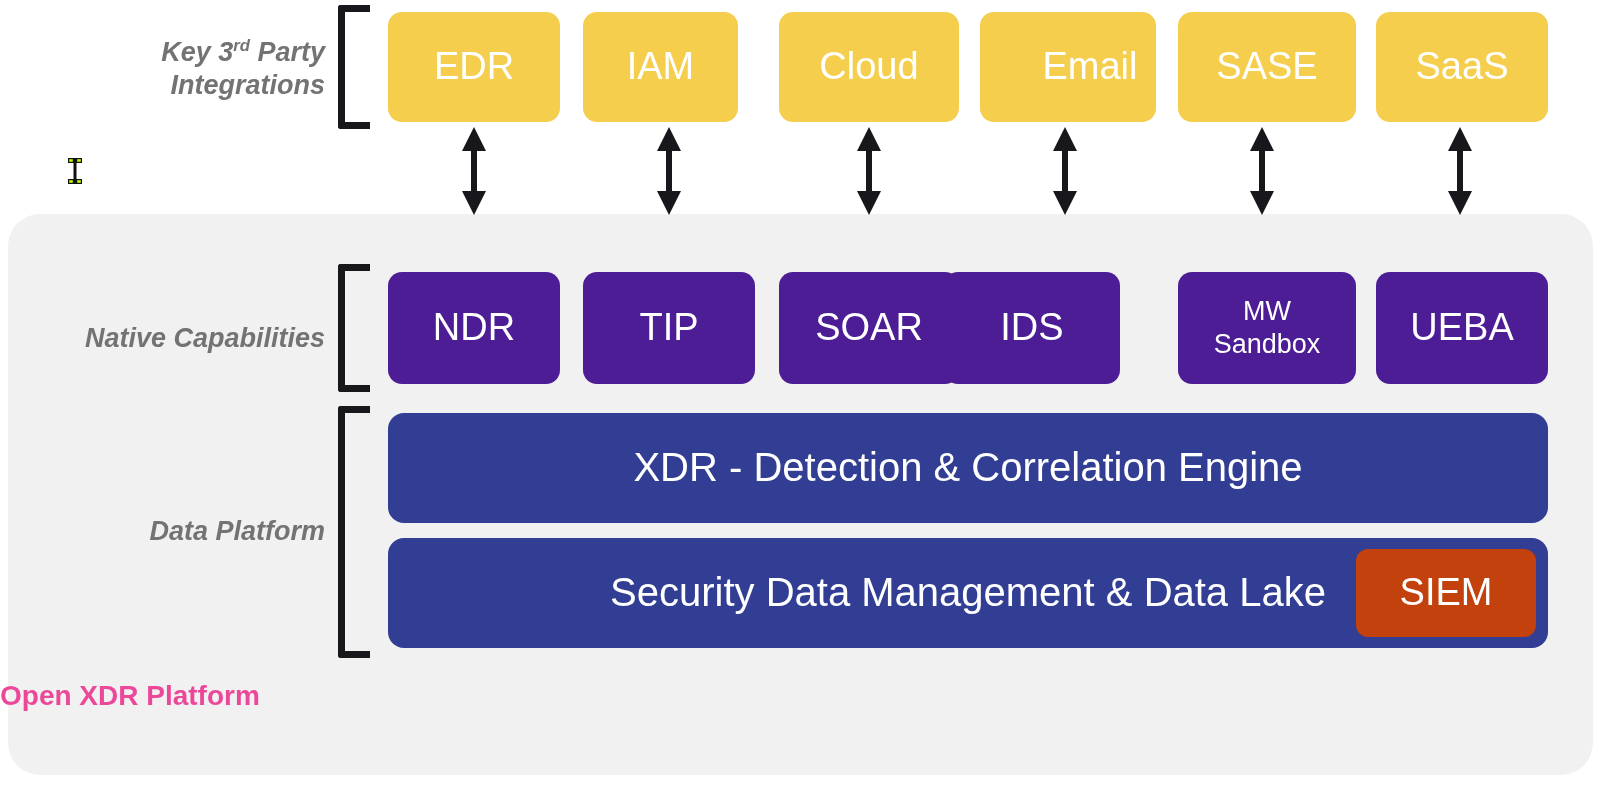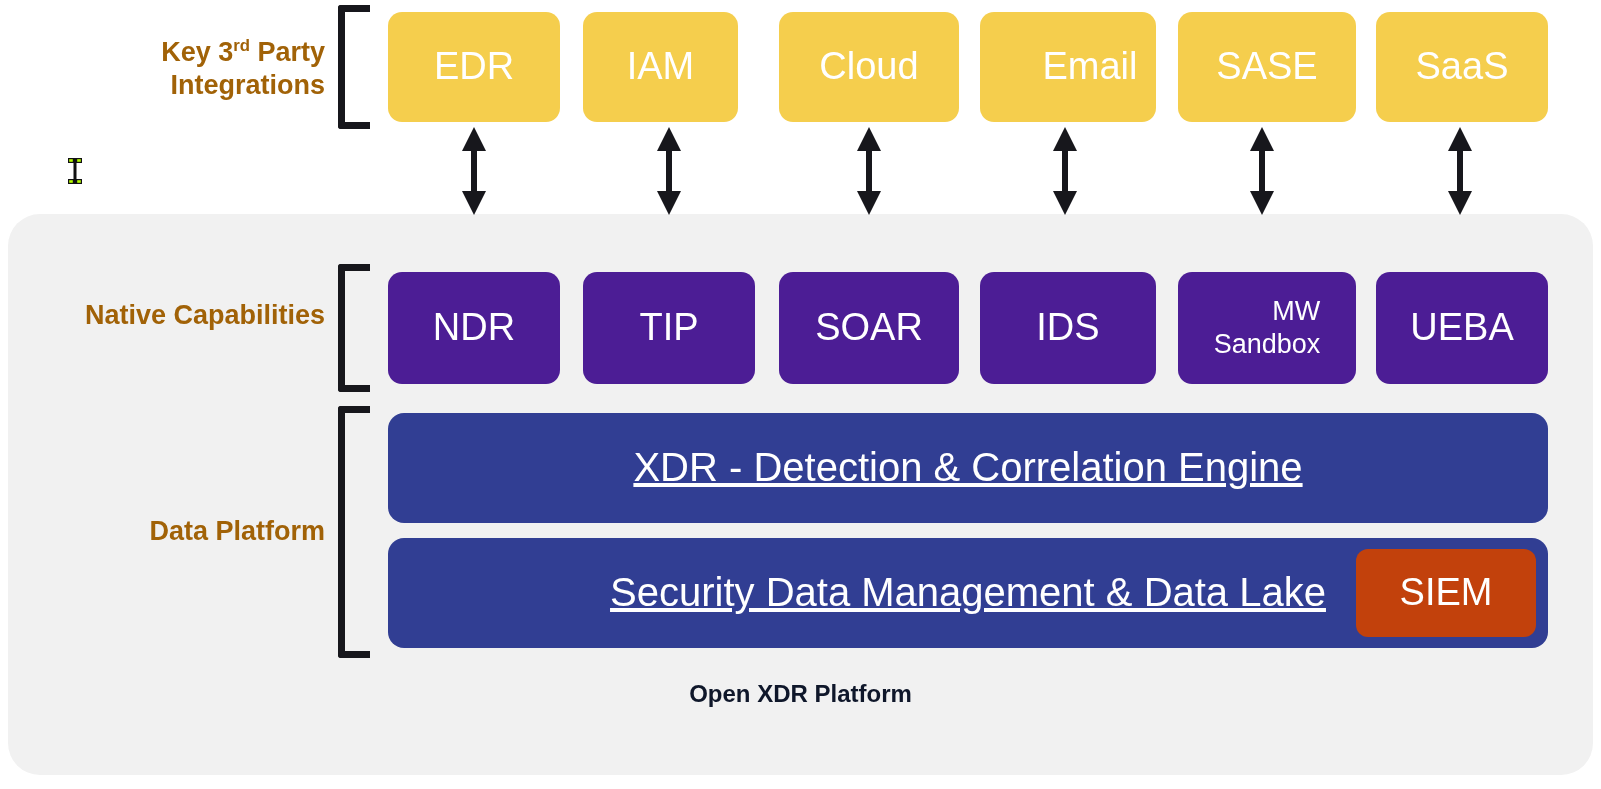--- a/index.html
+++ b/index.html
@@ -28,29 +28,29 @@
     background: #f1f1f1;
     border-radius: 32px;
   }
 
   
   .box {
     position: absolute;
     display: flex;
     align-items: center;
     justify-content: center;
-    text-align: right;
+    text-align: center;
     color: #ffffff;
     border-radius: 14px;
     box-sizing: border-box;
     line-height: 1.08;
   }
   .box-yellow { background: #f5ce4d; }
   .box-red    { background: #4c1d95; }
-  .box-blue   { background: #313e93; border-radius: 16px; text-decoration: underline; }
+  .box-blue   { background: #313e93; border-radius: 16px; }
 
   .integration-box { top: 12px; height: 110px; font-size: 38px; }
   .capability-box  { top: 272px; height: 112px; font-size: 38px; }
   .capability-box.two-line { font-size: 27px; line-height: 1.24; }
 
   
   .platform-bar {
     position: absolute;
     left: 388px;
     width: 1160px;
@@ -72,28 +72,29 @@
     display: flex;
     align-items: center;
     justify-content: center;
     color: #ffffff;
     font-size: 38px;
   }
 
   
   .row-label {
     position: absolute;
-    color: #a16207;
+    color: #737373;
     font-weight: bold;
     text-align: right;
     line-height: 1.22;
     font-size: 27px;
+    font-style: italic;
   }
   .label-integrations { left: 40px; top: 36px;  width: 285px; }
-  .label-capabilities { left: 10px; top: 299px; width: 315px; text-align: right; }
+  .label-capabilities { left: 10px; top: 322px; width: 315px; text-align: right; }
   .label-dataplatform { left: 10px; top: 515px; width: 315px; }
 
   
   .bracket {
     position: absolute;
     border-left: 7px solid #17171c;
     border-top: 7px solid #17171c;
     border-bottom: 7px solid #17171c;
     border-right: none;
     box-sizing: border-box;
@@ -112,24 +113,23 @@
     width: 26px;
     height: 88px;
   }
 
   
   .platform-caption {
     position: absolute;
     left: 0;
     top: 680px;
     width: 1601px;
-    text-align: center;
-    color: #0f172a;
+    color: #ec4899;
     font-weight: bold;
-    font-size: 24px;
+    font-size: 28px;
   }
 
   
   .text-cursor {
     position: absolute;
     left: 67px;
     top: 158px;
     width: 16px;
     height: 26px;
   }
@@ -216,21 +216,21 @@
 
   <div class="box box-red capability-box" style="left:388px;  width:172px;">
       <span>NDR</span>
     </div>
   <div class="box box-red capability-box" style="left:583px;  width:172px;">
       <span>TIP</span>
     </div>
   <div class="box box-red capability-box" style="left:779px;  width:180px;">
       <span>SOAR</span>
     </div>
-  <div class="box box-red capability-box" style="left:980px;  width:176px;">
+  <div class="box box-red capability-box" style="left:944px;  width:176px;">
       <span>IDS</span>
     </div>
   <div class="box box-red capability-box two-line" style="left:1178px; width:178px;">
     <div>
       <span>MW</span><br>
       <span>Sandbox</span>
     </div>
   </div>
   <div class="box box-red capability-box" style="left:1376px; width:172px;">
       <span>UEBA</span>

